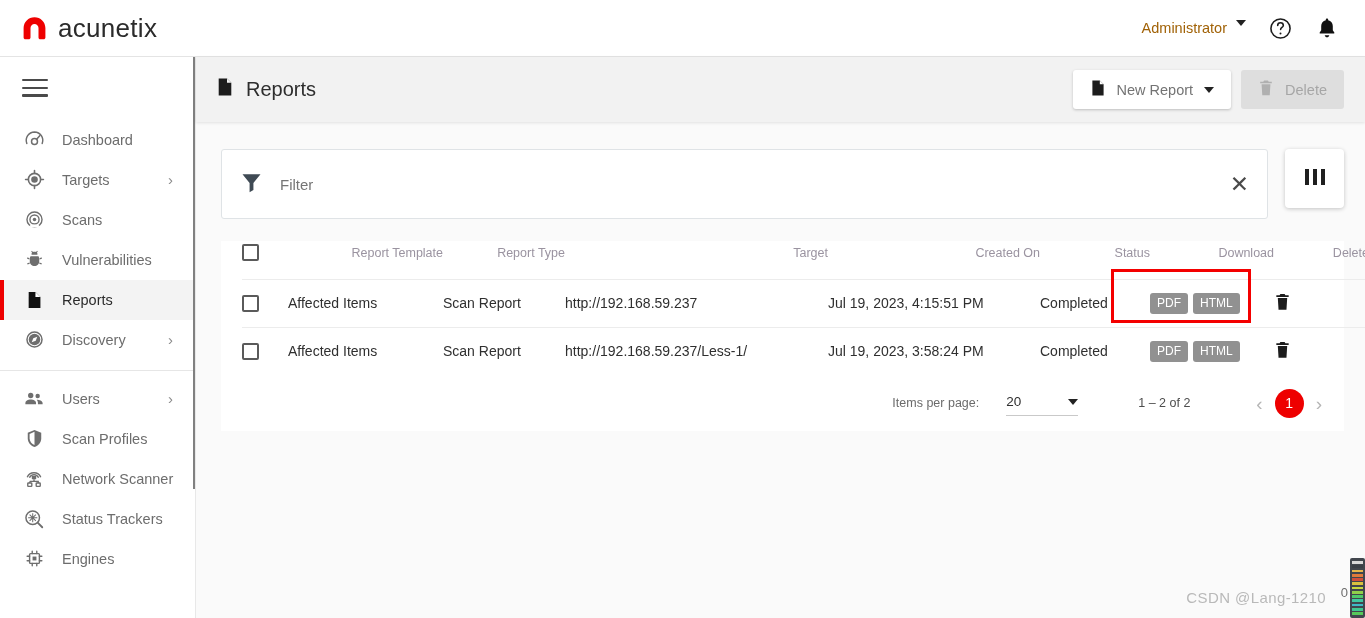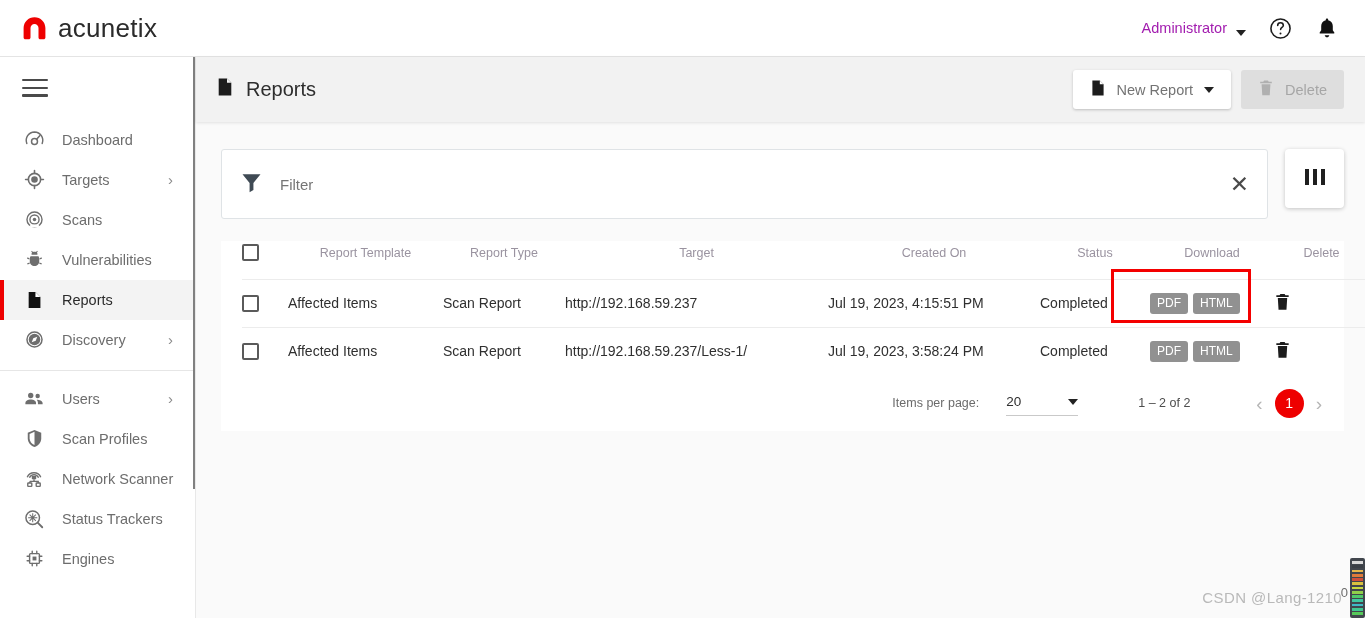--- a/index.html
+++ b/index.html
@@ -21,22 +21,22 @@
   .brand-mark { width: 27px; height: 27px; position: relative; }
   .brand-word {
     margin-left: 10px; font-size: 26px; letter-spacing: 0.3px;
     color: #2b2b2b; font-weight: 400;
   }
   .topbar-right {
     margin-left: auto; display: flex; align-items: center; gap: 22px;
     margin-right: 26px;
   }
   .user-menu {
-    display: flex; align-items: flex-end; gap: 9px;
-    font-size: 14.5px; color: #a21caf;
+    display: flex; align-items: flex-start; gap: 9px;
+    font-size: 14.5px; color: #a16207;
   }
   .caret-down {
     width: 0; height: 0; border-left: 5.5px solid transparent;
     border-right: 5.5px solid transparent; border-top: 6.5px solid #222;
   }
   .icon-btn { display: flex; align-items: center; justify-content: center; }
 
   
   .sidebar {
     position: absolute; left: 0; top: 57px; width: 196px; height: 561px;
@@ -128,21 +128,21 @@
   }
   .cols-btn i {
     display: inline-block; width: 4px; height: 16px; background: #1f1f1f;
     margin: 0 2px;
   }
 
   
   .tbl-wrap { background: #fff; margin-top: 22px; padding: 0 21px 0 21px; }
   .table { width: 100%; border-collapse: collapse; table-layout: fixed; }
   .table th {
-    text-align: center; font-weight: 400; font-size: 12.5px; color: #9a93a0;
+    text-align: right; font-weight: 400; font-size: 12.5px; color: #9a93a0;
     padding: 0 0 14px 0; height: 38px; vertical-align: middle;
   }
   .table td {
     font-size: 14px; color: #2f2f2f; height: 48px; vertical-align: middle;
     border-top: 1px solid #ececec; padding: 0;
   }
   .col-cb   { width: 46px; }
   .col-tpl  { width: 155px; }
   .col-type { width: 122px; }
   .col-tgt  { width: 263px; }
@@ -188,21 +188,21 @@
     user-select: none;
   }
   .pg-dot {
     width: 29px; height: 29px; border-radius: 50%; background: #ee0000;
     color: #fff; font-size: 14px; display: flex; align-items: center;
     justify-content: center; cursor: pointer;
   }
 
   
   .watermark {
-    position: absolute; right: 23px; bottom: 12px;
+    position: absolute; right: 39px; bottom: 12px;
     font-size: 15px; color: #b9b9b9; letter-spacing: 0.4px;
   }
   .color-strip {
     position: absolute; right: 0px; bottom: 0px; width: 15px; height: 60px;
     background: #41464d; border-radius: 2px; padding: 3px 2px;
     display: flex; flex-direction: column; gap: 1.5px;
   }
   .color-strip i { display: block; height: 3px; width: 100%; }
   .zero-glyph {
     position: absolute; right: 17px; bottom: 18px; font-size: 13px; color: #6d6d6d;

